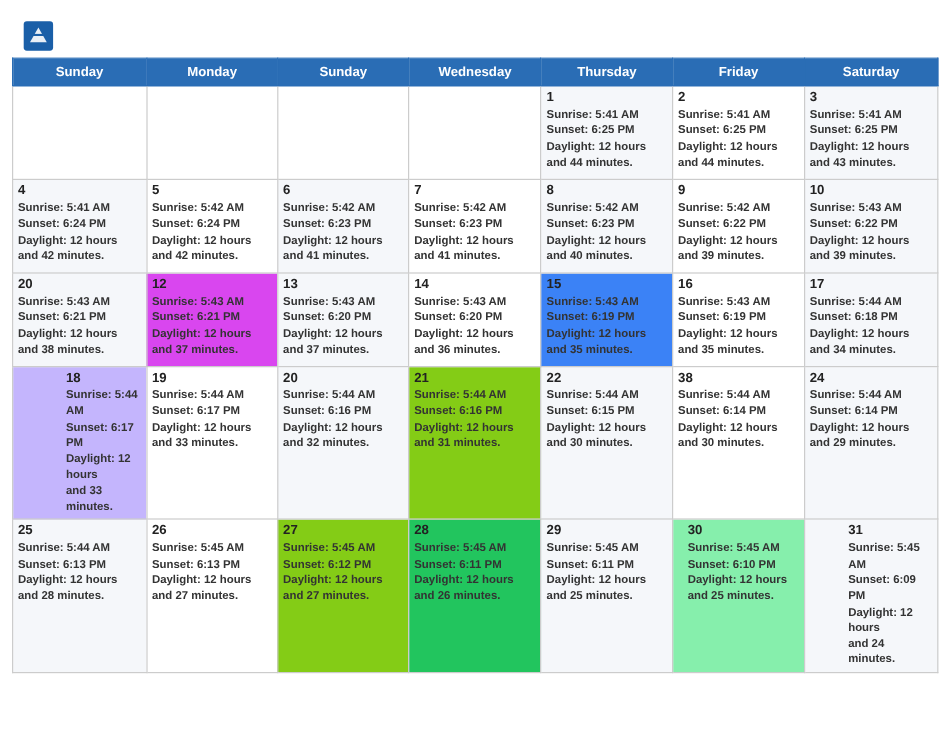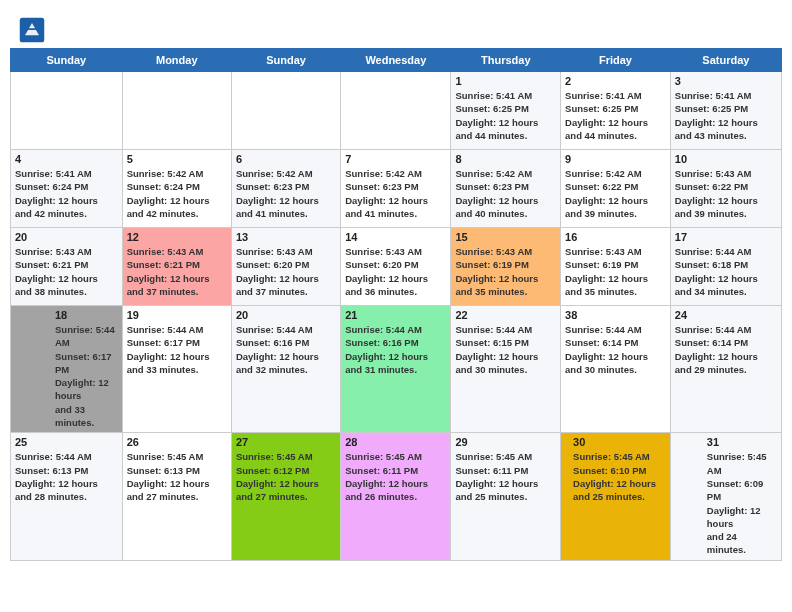--- a/index.html
+++ b/index.html
@@ -175,59 +175,59 @@
         <td style="background: rgb(245, 247, 250);">
           <span class="day-num">10</span>
           <div class="day-info">Sunrise: 5:43 AM<br>Sunset: 6:22 PM<br>Daylight: 12 hours<br>and 39 minutes.</div>
         </td>
       </tr>
       <tr>
         <td style="background: rgb(245, 247, 250);">
           <span class="day-num">20</span>
           <div class="day-info">Sunrise: 5:43 AM<br>Sunset: 6:21 PM<br>Daylight: 12 hours<br>and 38 minutes.</div>
         </td>
-        <td style="background: #fca5a5;">
+        <td style="background: #d946ef;">
           <span class="day-num">12</span>
           <div class="day-info">Sunrise: 5:43 AM<br>Sunset: 6:21 PM<br>Daylight: 12 hours<br>and 37 minutes.</div>
         </td>
         <td style="background: rgb(245, 247, 250);">
           <span class="day-num">13</span>
           <div class="day-info">Sunrise: 5:43 AM<br>Sunset: 6:20 PM<br>Daylight: 12 hours<br>and 37 minutes.</div>
         </td>
         <td style="background: rgb(255, 255, 255); margin-left: 47px;">
           <span class="day-num">14</span>
           <div class="day-info">Sunrise: 5:43 AM<br>Sunset: 6:20 PM<br>Daylight: 12 hours<br>and 36 minutes.</div>
         </td>
-        <td style="background: #fdba74;">
+        <td style="background: #3b82f6;">
           <span class="day-num">15</span>
           <div class="day-info">Sunrise: 5:43 AM<br>Sunset: 6:19 PM<br>Daylight: 12 hours<br>and 35 minutes.</div>
         </td>
         <td style="background: rgb(255, 255, 255);">
           <span class="day-num">16</span>
           <div class="day-info">Sunrise: 5:43 AM<br>Sunset: 6:19 PM<br>Daylight: 12 hours<br>and 35 minutes.</div>
         </td>
         <td style="background: rgb(245, 247, 250);">
           <span class="day-num">17</span>
           <div class="day-info">Sunrise: 5:44 AM<br>Sunset: 6:18 PM<br>Daylight: 12 hours<br>and 34 minutes.</div>
         </td>
       </tr>
       <tr>
-        <td style="background: #a3a3a3; padding-left: 44px;">
+        <td style="background: #c4b5fd; padding-left: 44px;">
           <span class="day-num">18</span>
           <div class="day-info">Sunrise: 5:44 AM<br>Sunset: 6:17 PM<br>Daylight: 12 hours<br>and 33 minutes.</div>
         </td>
         <td style="background: rgb(255, 255, 255);">
           <span class="day-num">19</span>
           <div class="day-info">Sunrise: 5:44 AM<br>Sunset: 6:17 PM<br>Daylight: 12 hours<br>and 33 minutes.</div>
         </td>
         <td style="background: rgb(245, 247, 250);">
           <span class="day-num">20</span>
           <div class="day-info">Sunrise: 5:44 AM<br>Sunset: 6:16 PM<br>Daylight: 12 hours<br>and 32 minutes.</div>
         </td>
-        <td style="background: #86efac;">
+        <td style="background: #84cc16;">
           <span class="day-num">21</span>
           <div class="day-info">Sunrise: 5:44 AM<br>Sunset: 6:16 PM<br>Daylight: 12 hours<br>and 31 minutes.</div>
         </td>
         <td style="background: rgb(245, 247, 250);">
           <span class="day-num">22</span>
           <div class="day-info">Sunrise: 5:44 AM<br>Sunset: 6:15 PM<br>Daylight: 12 hours<br>and 30 minutes.</div>
         </td>
         <td style="background: rgb(255, 255, 255);">
           <span class="day-num">38</span>
           <div class="day-info">Sunrise: 5:44 AM<br>Sunset: 6:14 PM<br>Daylight: 12 hours<br>and 30 minutes.</div>
@@ -243,29 +243,29 @@
           <div class="day-info">Sunrise: 5:44 AM<br>Sunset: 6:13 PM<br>Daylight: 12 hours<br>and 28 minutes.</div>
         </td>
         <td style="background: rgb(255, 255, 255);">
           <span class="day-num">26</span>
           <div class="day-info">Sunrise: 5:45 AM<br>Sunset: 6:13 PM<br>Daylight: 12 hours<br>and 27 minutes.</div>
         </td>
         <td style="background: #84cc16;">
           <span class="day-num">27</span>
           <div class="day-info">Sunrise: 5:45 AM<br>Sunset: 6:12 PM<br>Daylight: 12 hours<br>and 27 minutes.</div>
         </td>
-        <td style="background: #f0abfc;">
+        <td style="background: #22c55e;">
           <span class="day-num">28</span>
           <div class="day-info">Sunrise: 5:45 AM<br>Sunset: 6:11 PM<br>Daylight: 12 hours<br>and 26 minutes.</div>
         </td>
         <td style="background: rgb(245, 247, 250);">
           <span class="day-num">29</span>
           <div class="day-info">Sunrise: 5:45 AM<br>Sunset: 6:11 PM<br>Daylight: 12 hours<br>and 25 minutes.</div>
         </td>
-        <td style="background: #eab308; padding-left: 12px;">
+        <td style="background: #86efac; padding-left: 12px;">
           <span class="day-num">30</span>
           <div class="day-info">Sunrise: 5:45 AM<br>Sunset: 6:10 PM<br>Daylight: 12 hours<br>and 25 minutes.</div>
         </td>
         <td style="background: rgb(245, 247, 250); padding-left: 36px;">
           <span class="day-num">31</span>
           <div class="day-info">Sunrise: 5:45 AM<br>Sunset: 6:09 PM<br>Daylight: 12 hours<br>and 24 minutes.</div>
         </td>
       </tr>
     </tbody>
 </table>

